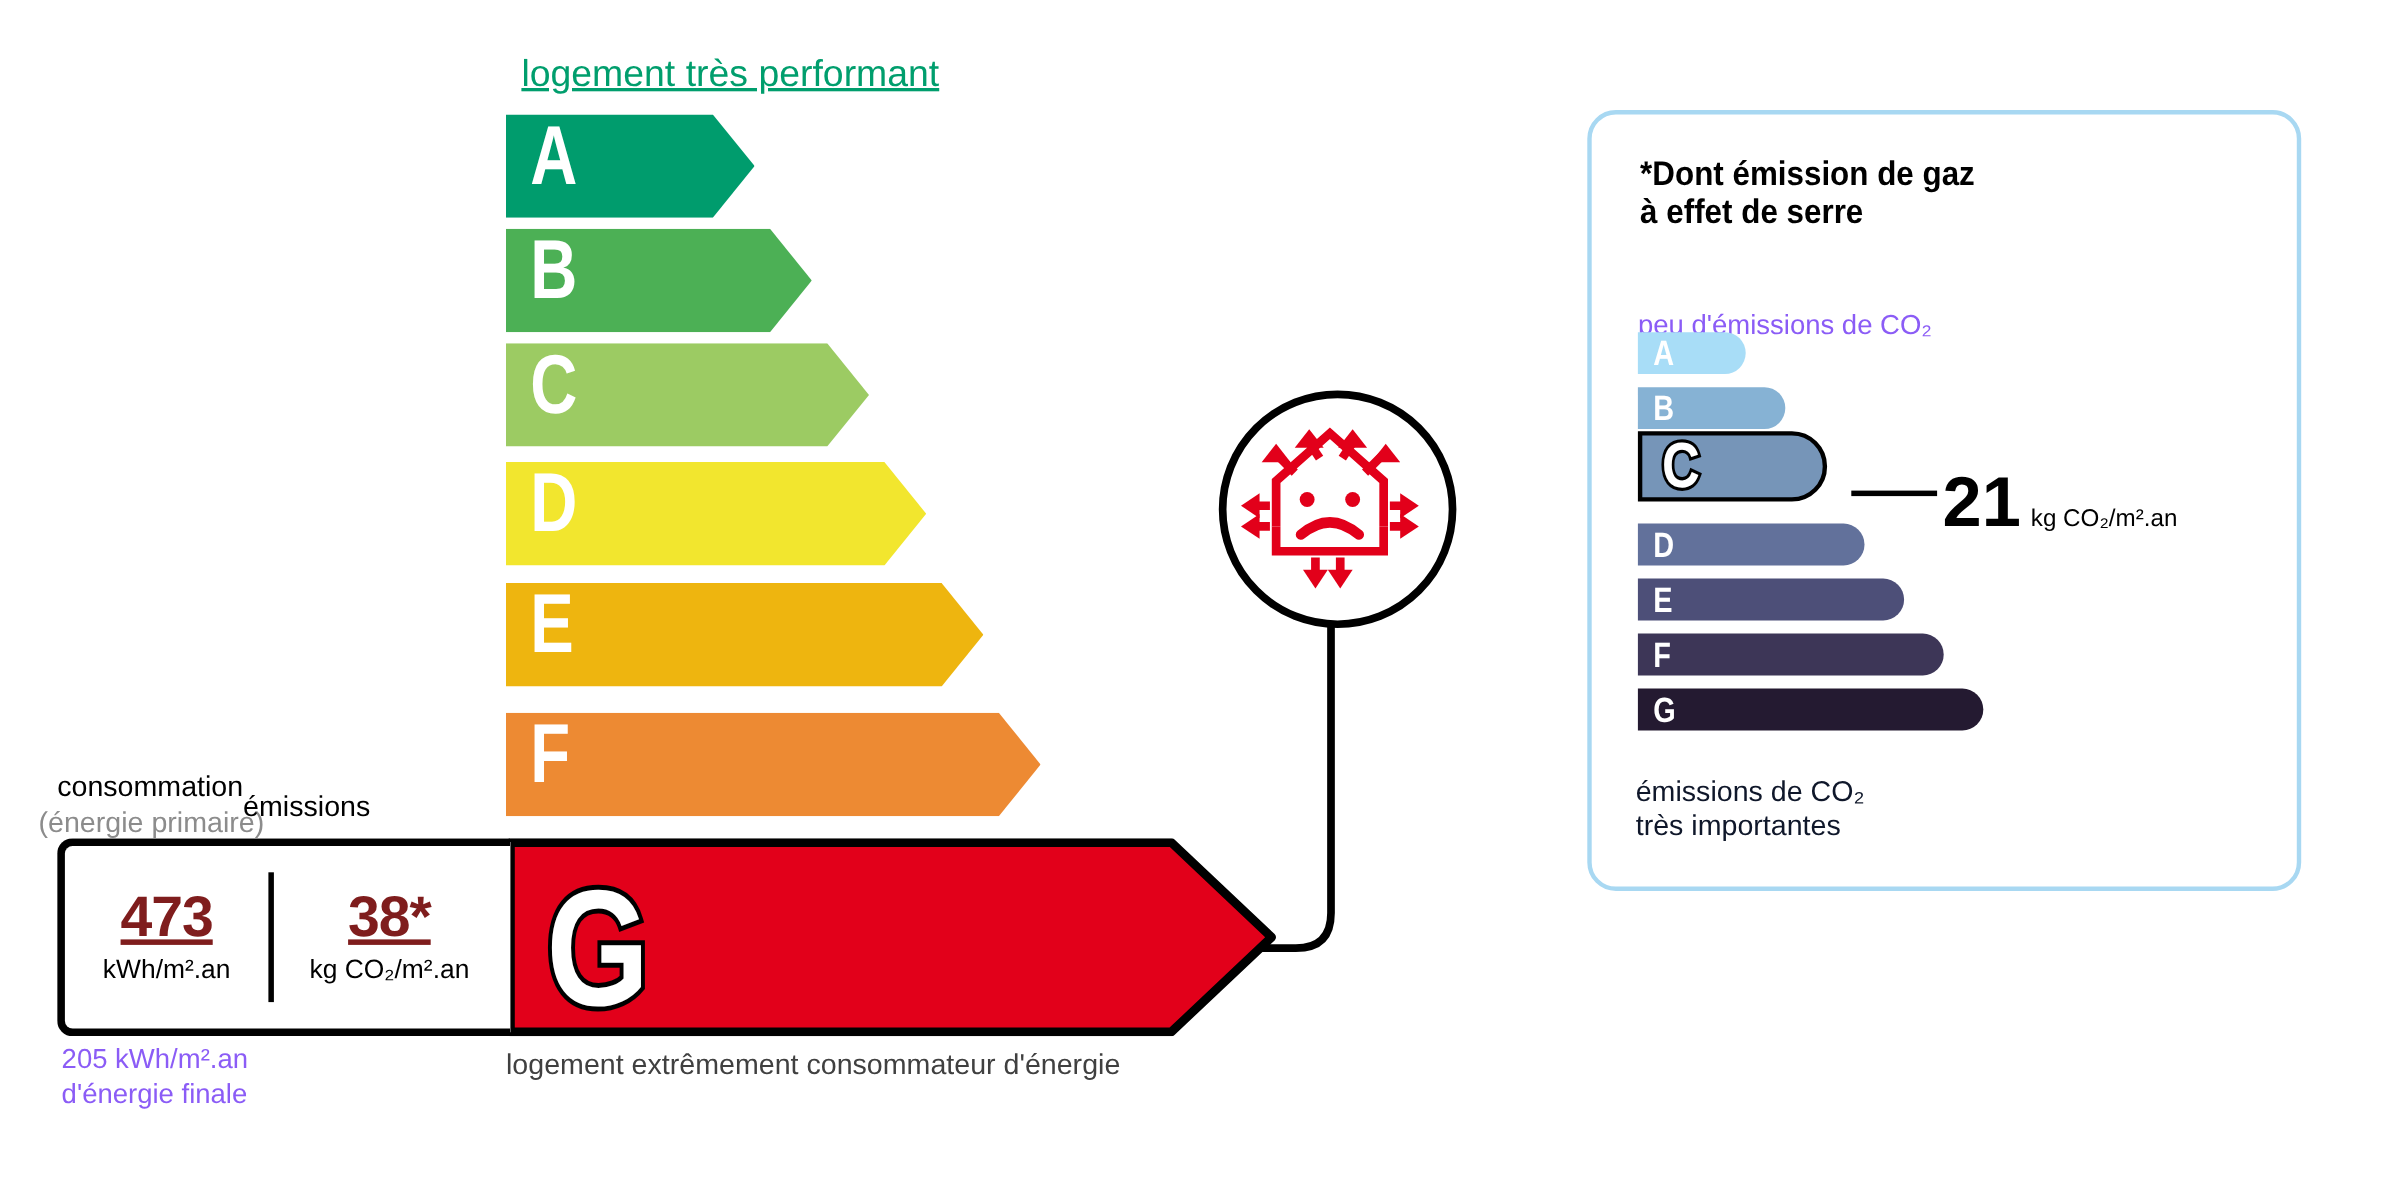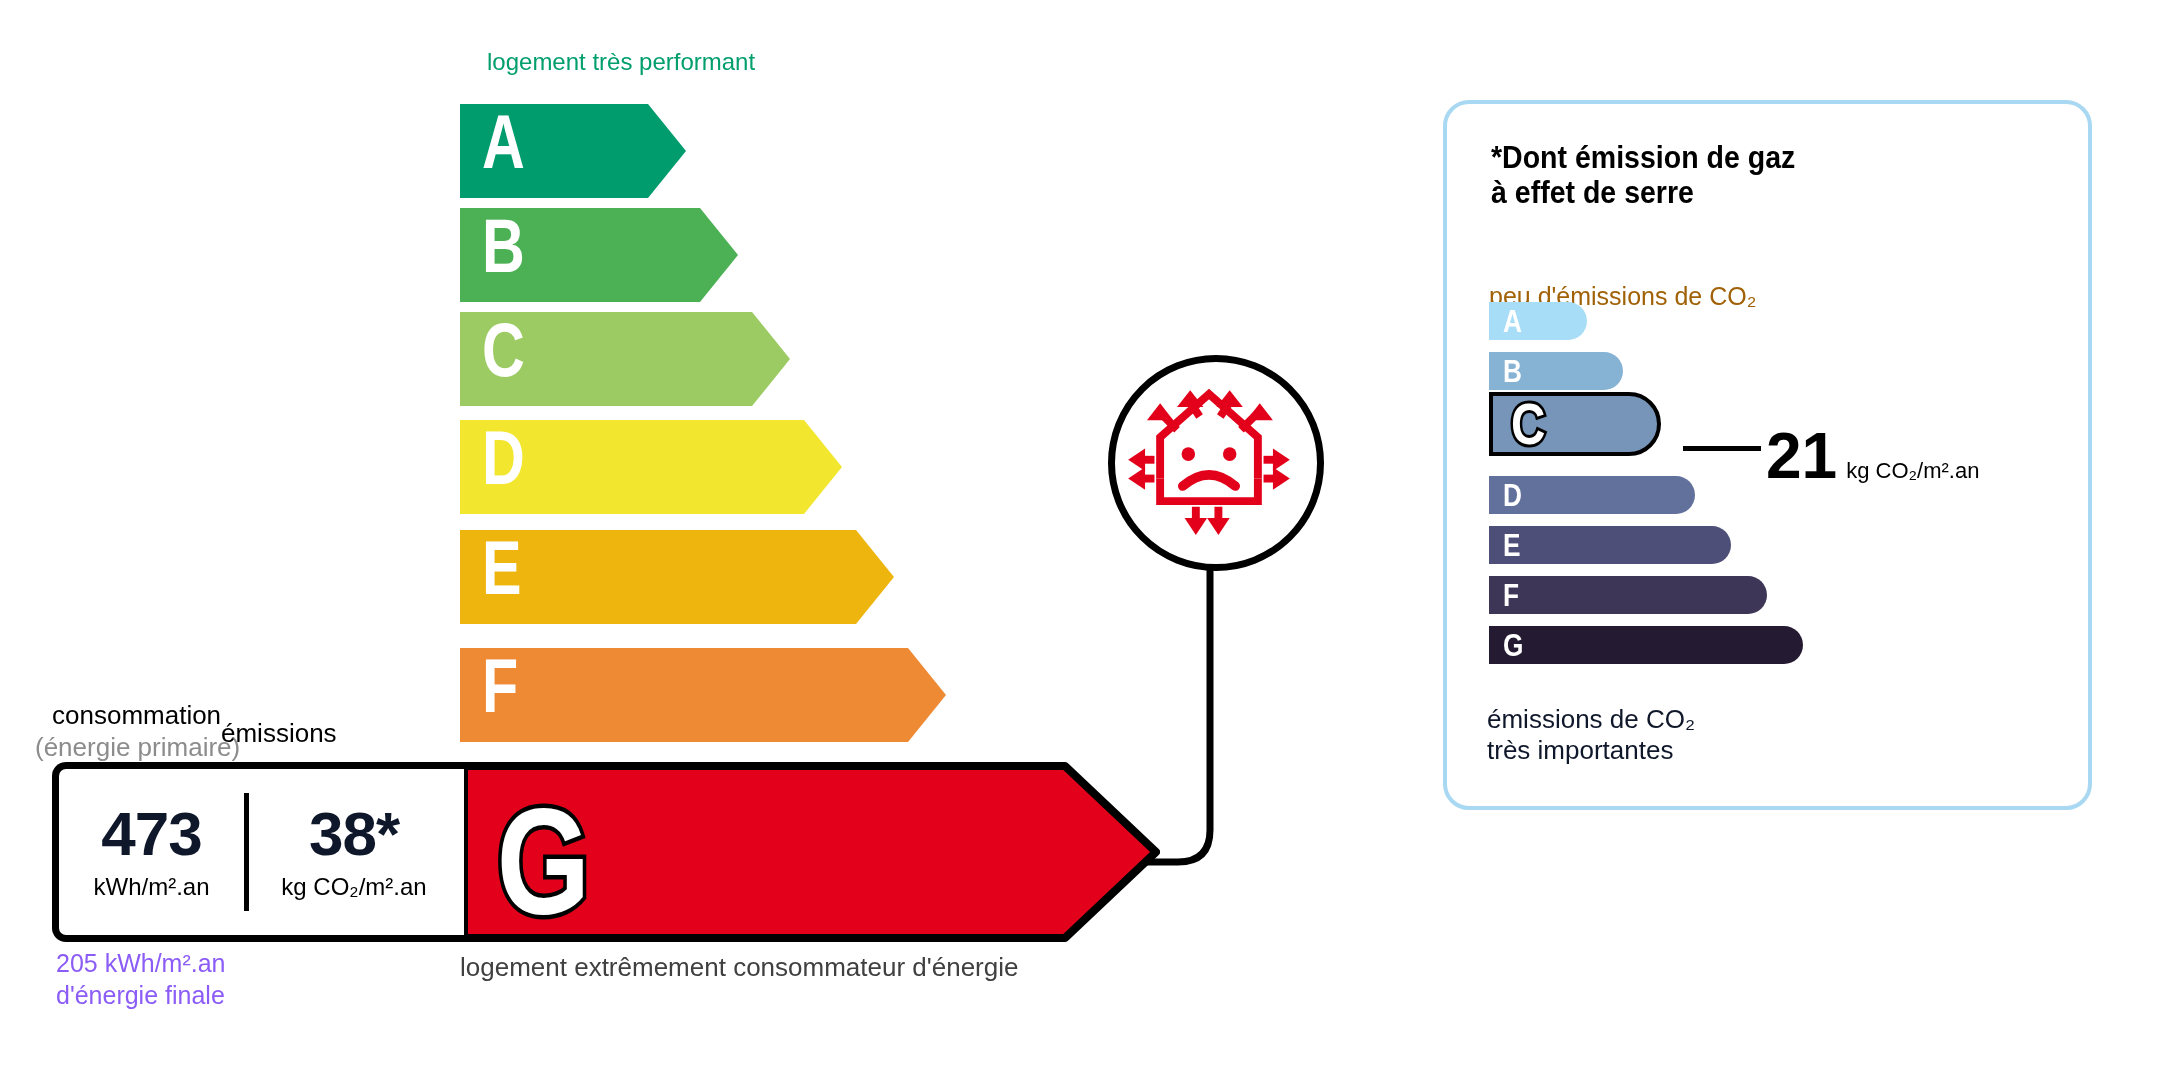--- a/index.html
+++ b/index.html
@@ -4,59 +4,59 @@
 <style>
   html,body{margin:0;padding:0;background:#ffffff;}
   body{width:2169px;height:1079px;position:relative;overflow:hidden;
        font-family:"Liberation Sans","DejaVu Sans",sans-serif;}
 
   .abs{position:absolute;}
 
   
   #energy-scale{position:absolute;left:0;top:0;width:1400px;height:1079px;}
 
-  .scale-caption-top{position:absolute;left:487px;top:48px;font-size:24px;color:#009e6d;white-space:nowrap;}
+  .scale-caption-top{position:absolute;left:474px;top:48px;font-size:34px;color:#009e6d;white-space:nowrap;text-decoration:underline;}
   .scale-caption-bottom{position:absolute;left:460px;top:952px;font-size:26px;color:#404040;white-space:nowrap;}
 
   .bar-row{position:absolute;left:460px;height:94px;}
   .bar-arrow{position:absolute;left:0;top:0;height:100%;width:100%;
              display:flex;align-items:center;}
   .bar-letter{position:relative;z-index:3;color:#ffffff;
               font-size:76px;font-weight:bold;font-stretch:condensed;
               margin-left:22px;line-height:1;font-family:"Liberation Sans Narrow","Liberation Sans",sans-serif;
               transform:scaleX(0.78);transform-origin:left center;}
 
   
   #value-panel{position:absolute;left:52px;top:762px;width:412px;height:180px;
                border:7px solid #000;border-right:none;border-radius:14px 0 0 14px;
                background:#fff;box-sizing:border-box;z-index:6;display:flex;}
   .value-cell{flex:1;display:flex;flex-direction:column;align-items:center;justify-content:center;position:relative;}
   .value-cell.first{flex:0 0 185px;}
   .value-divider{position:absolute;left:0;top:24px;bottom:24px;width:5px;background:#000;}
-  .value-num{font-size:62px;font-weight:bold;color:#0f172a;line-height:1;letter-spacing:-1px;}
+  .value-num{font-size:52px;font-weight:bold;color:#7f1d1d;line-height:1;letter-spacing:-1px;text-decoration:underline;}
   .value-unit{font-size:24px;color:#000;margin-top:8px;}
 
   .hdr-label{position:absolute;font-size:26px;color:#000;white-space:nowrap;}
   .hdr-sub{position:absolute;font-size:26px;color:#8c8c8c;white-space:nowrap;}
   .foot-note{position:absolute;left:56px;top:947px;font-size:25px;color:#8b5cf6;line-height:1.28;}
 
   
   #g-row{position:absolute;left:460px;top:762px;width:700px;height:180px;z-index:5;}
 
   
   #house-circle{position:absolute;left:1108px;top:355px;width:202px;height:202px;
                 border:7px solid #000;border-radius:50%;background:#fff;z-index:7;}
 
   
   #co2-panel{position:absolute;left:1443px;top:100px;width:649px;height:710px;
              border:4px solid #a8d8f2;border-radius:26px;background:#fff;box-sizing:border-box;padding-left:20px;}
   #co2-title{position:absolute;left:44px;top:36px;font-size:31px;font-weight:bold;color:#000;
              line-height:1.14;font-family:"Liberation Sans Narrow","Liberation Sans",sans-serif;
              transform:scaleX(0.92);transform-origin:left top;white-space:pre-line;}
-  #co2-top-caption{position:absolute;left:42px;top:178px;font-size:25px;color:#a16207;white-space:nowrap;}
+  #co2-top-caption{position:absolute;left:42px;top:178px;font-size:25px;color:#8b5cf6;white-space:nowrap;}
   #co2-bottom-caption{position:absolute;left:40px;top:600px;font-size:26px;color:#0f172a;line-height:1.2;white-space:pre-line;}
 
   .co2-bar{position:absolute;left:42px;height:38px;border-radius:0 19px 19px 0;display:flex;align-items:center;}
   .co2-bar.active{border:4px solid #000;height:64px;border-radius:0 34px 34px 0;box-sizing:border-box;}
   .co2-letter{color:#fff;font-weight:bold;font-size:32px;margin-left:14px;line-height:1;
               font-family:"Liberation Sans Narrow","Liberation Sans",sans-serif;transform:scaleX(0.82);transform-origin:left center;}
   .co2-bar.active .co2-letter{font-size:58px;-webkit-text-stroke:6px #000;paint-order:stroke fill;margin-left:18px;}
 
   #co2-callout{position:absolute;left:1766px;top:424px;display:flex;align-items:baseline;}
   #co2-callout-line{position:absolute;left:1683px;top:446px;width:78px;height:5px;background:#000;}

